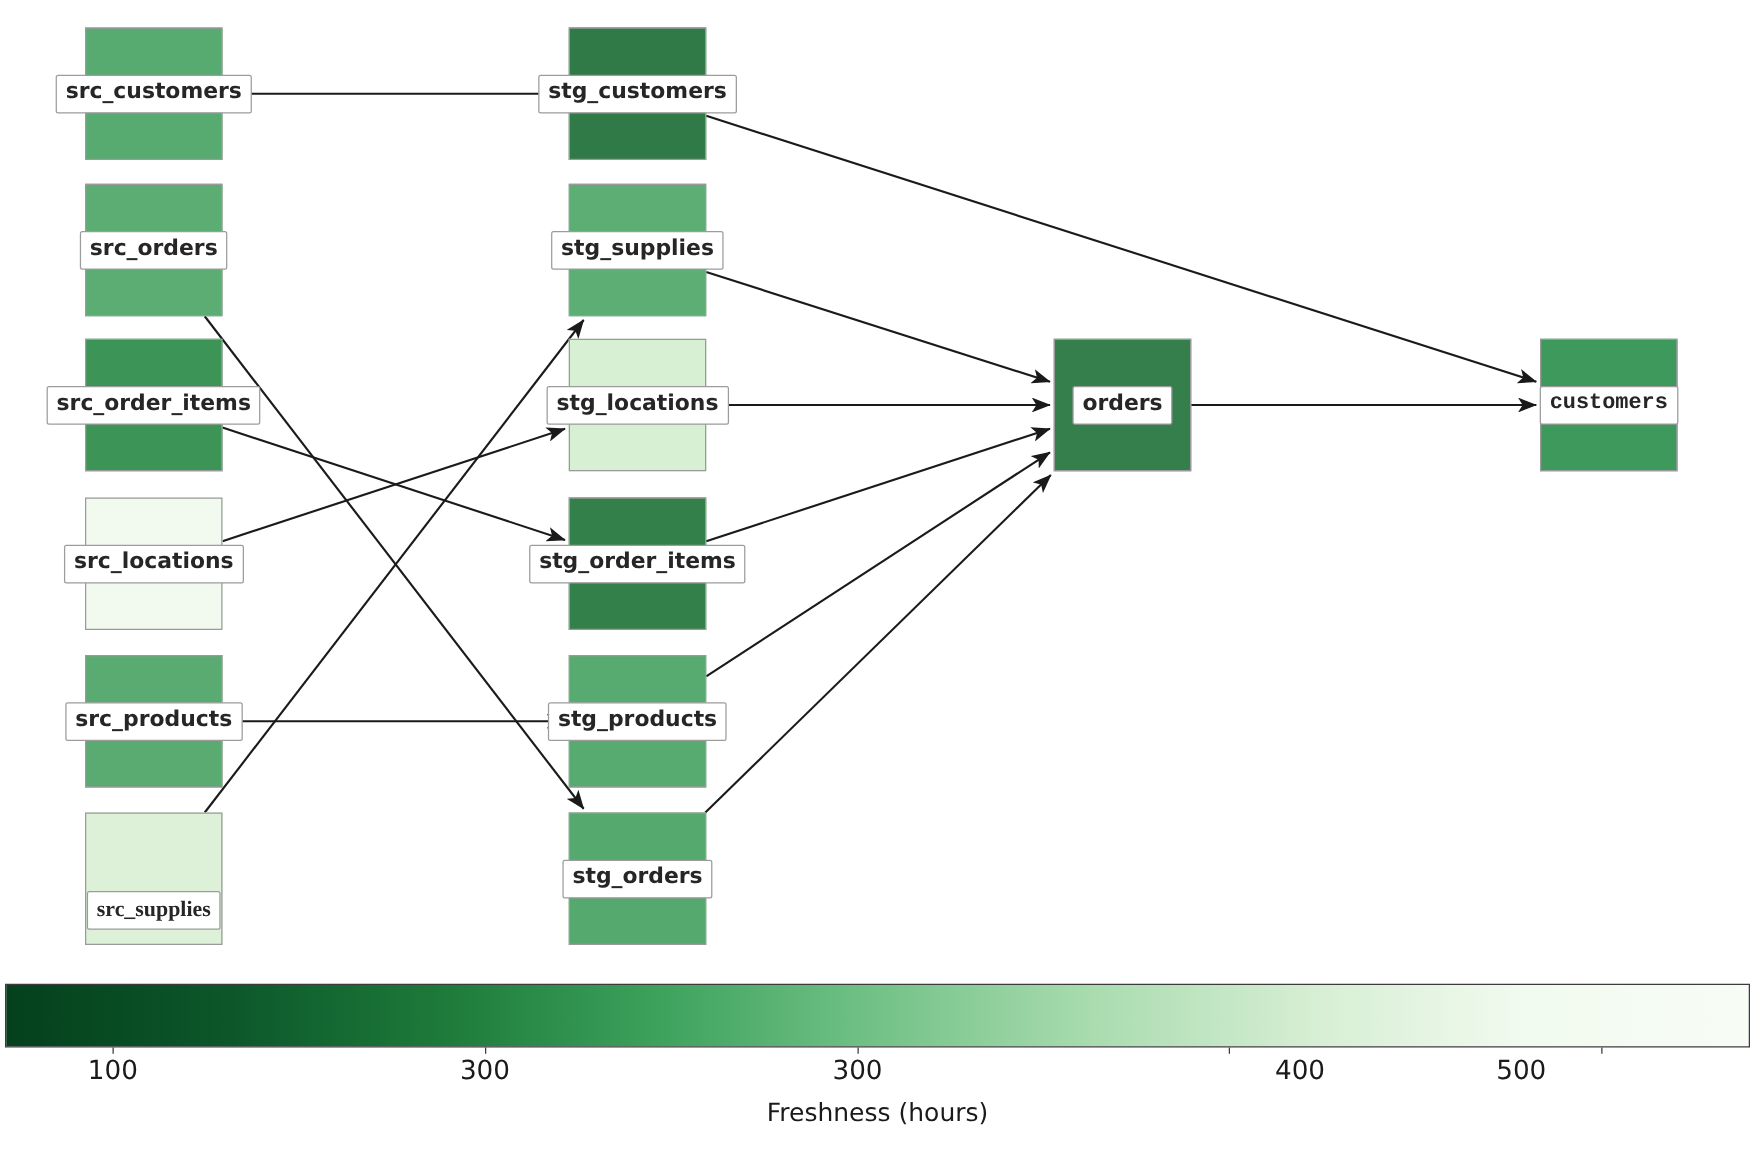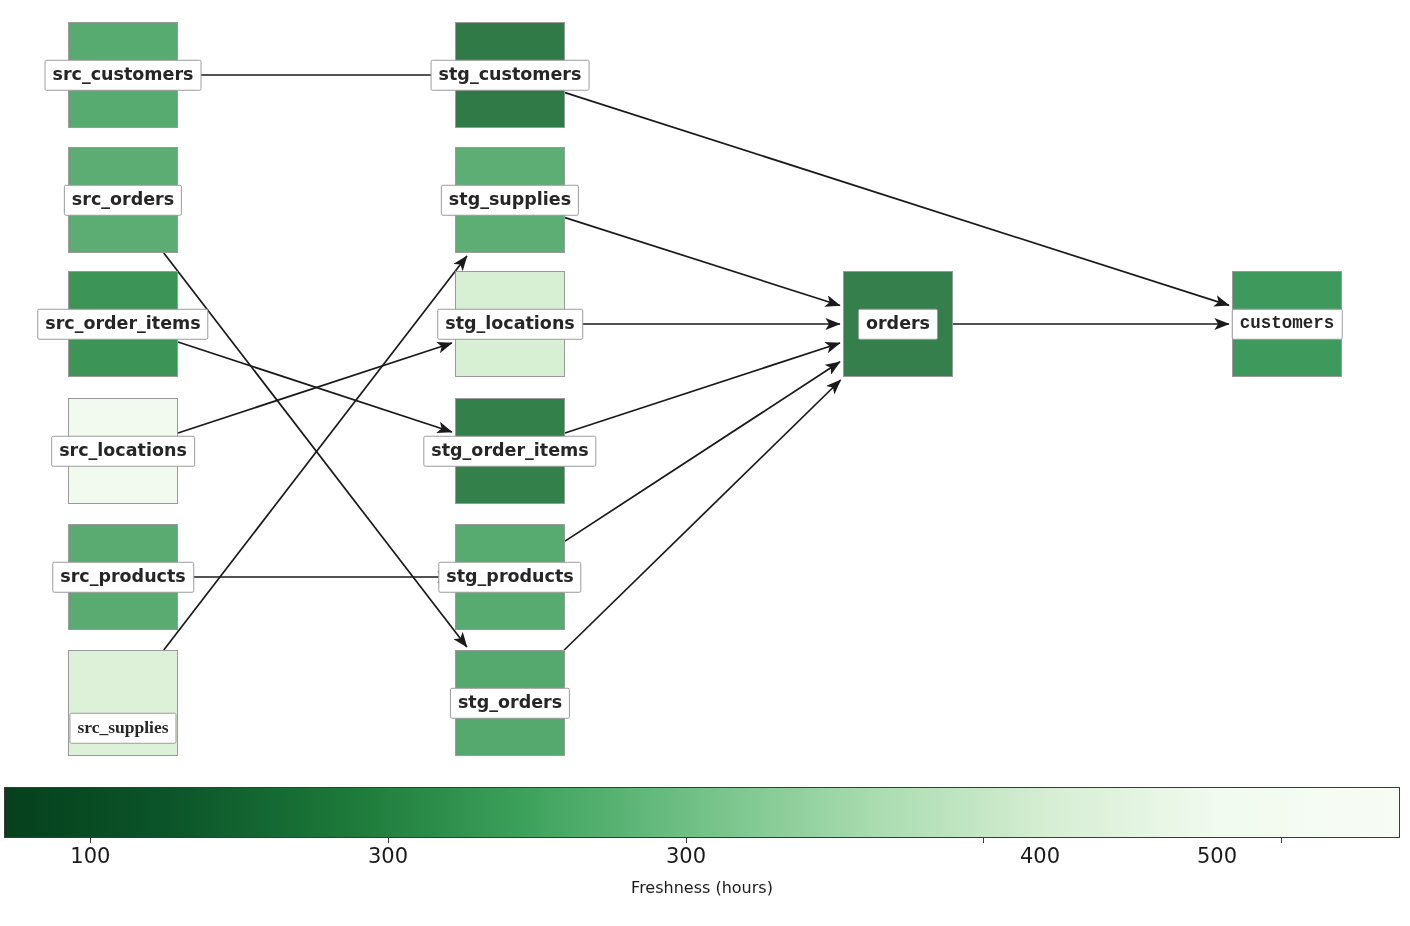--- a/index.html
+++ b/index.html
@@ -81,21 +81,21 @@
     font-size: 21px;
     color: #1a1a1a;
     font-family: "DejaVu Sans", sans-serif;
     white-space: nowrap;
   }
   #cb-axis-label {
     position: absolute;
     top: 98px;
     left: 702px;
     transform: translateX(-50%);
-    font-size: 16px;
+    font-size: 20px;
     color: #1a1a1a;
     font-family: "DejaVu Sans", sans-serif;
     white-space: nowrap;
   }
 </style>
 </head>
 <body>
 
 <div id="canvas">
 

